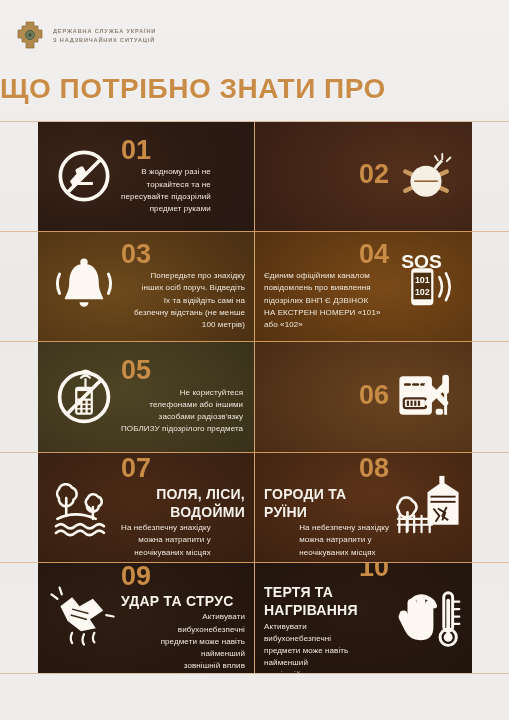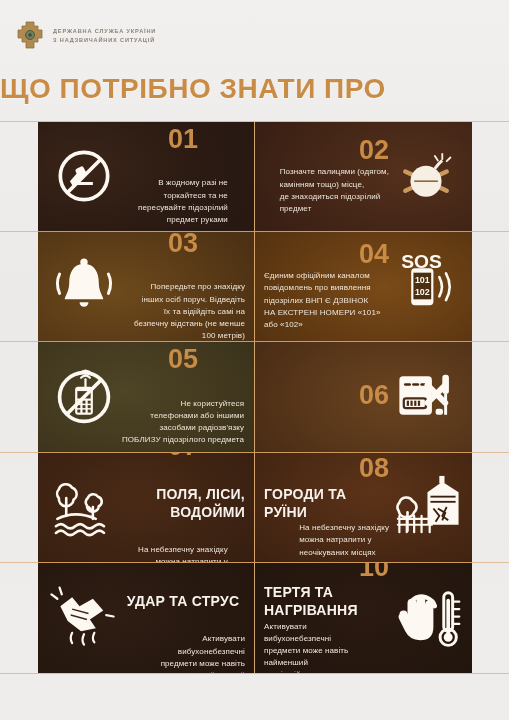--- a/index.html
+++ b/index.html
@@ -103,21 +103,21 @@
   .bg.b5{background:
       radial-gradient(150% 190% at 35% 45%,#2e1d13 0%,#22150d 55%,#1a1009 100%),
       #22150d;}
   .bg.b5b{background:
       radial-gradient(150% 190% at 50% 40%,#2b1a11 0%,#1f140c 55%,#181008 100%),
       #1f140c;}
 
   .cell-inner{position:relative;z-index:2;display:flex;width:100%;height:100%;align-items:center;}
   
   .cell.col-left .cell-inner{flex-direction:row;}
-  .cell.col-left .txt{text-align:right;align-items:center;gap:22px;}
+  .cell.col-left .txt{text-align:right;align-items:flex-start;}
   
   .cell.col-right .cell-inner{flex-direction:row;}
   .cell.col-right .txt{text-align:left;align-items:flex-end;order:0;}
   .cell.col-right .ico{order:1;}
 
   .ico{
     flex:0 0 auto;width:74px;height:74px;
     display:flex;align-items:center;justify-content:center;
   }
   .ico svg{display:block;width:100%;height:100%;}
@@ -190,24 +190,20 @@
 предмет руками</div>
           </div>
         </div>
       </div>
 
       <div class="cell col-right row-b">
         <div class="bg b1b"></div>
         <div class="cell-inner">
           <div class="txt">
             <div class="num">02</div>
-            <div class="body">Позначте палицями (одягом,
-камінням тощо) місце,
-де знаходиться підозрілий
-предмет</div>
           </div>
           <div class="ico">
             <svg viewBox="0 0 100 100">
               <g stroke="#c99a5e" stroke-width="6" stroke-linecap="round">
                 <line x1="22" y1="44" x2="78" y2="70"></line>
                   <line x1="22" y1="70" x2="78" y2="44"></line>
               </g>
               <circle cx="50" cy="57" r="21" fill="#f6efe3"></circle>
               <path d="M62 40 q6-8 10-11" stroke="#f6efe3" stroke-width="4" fill="none"></path>
               <g stroke="#f6efe3" stroke-width="2.5" stroke-linecap="round">

